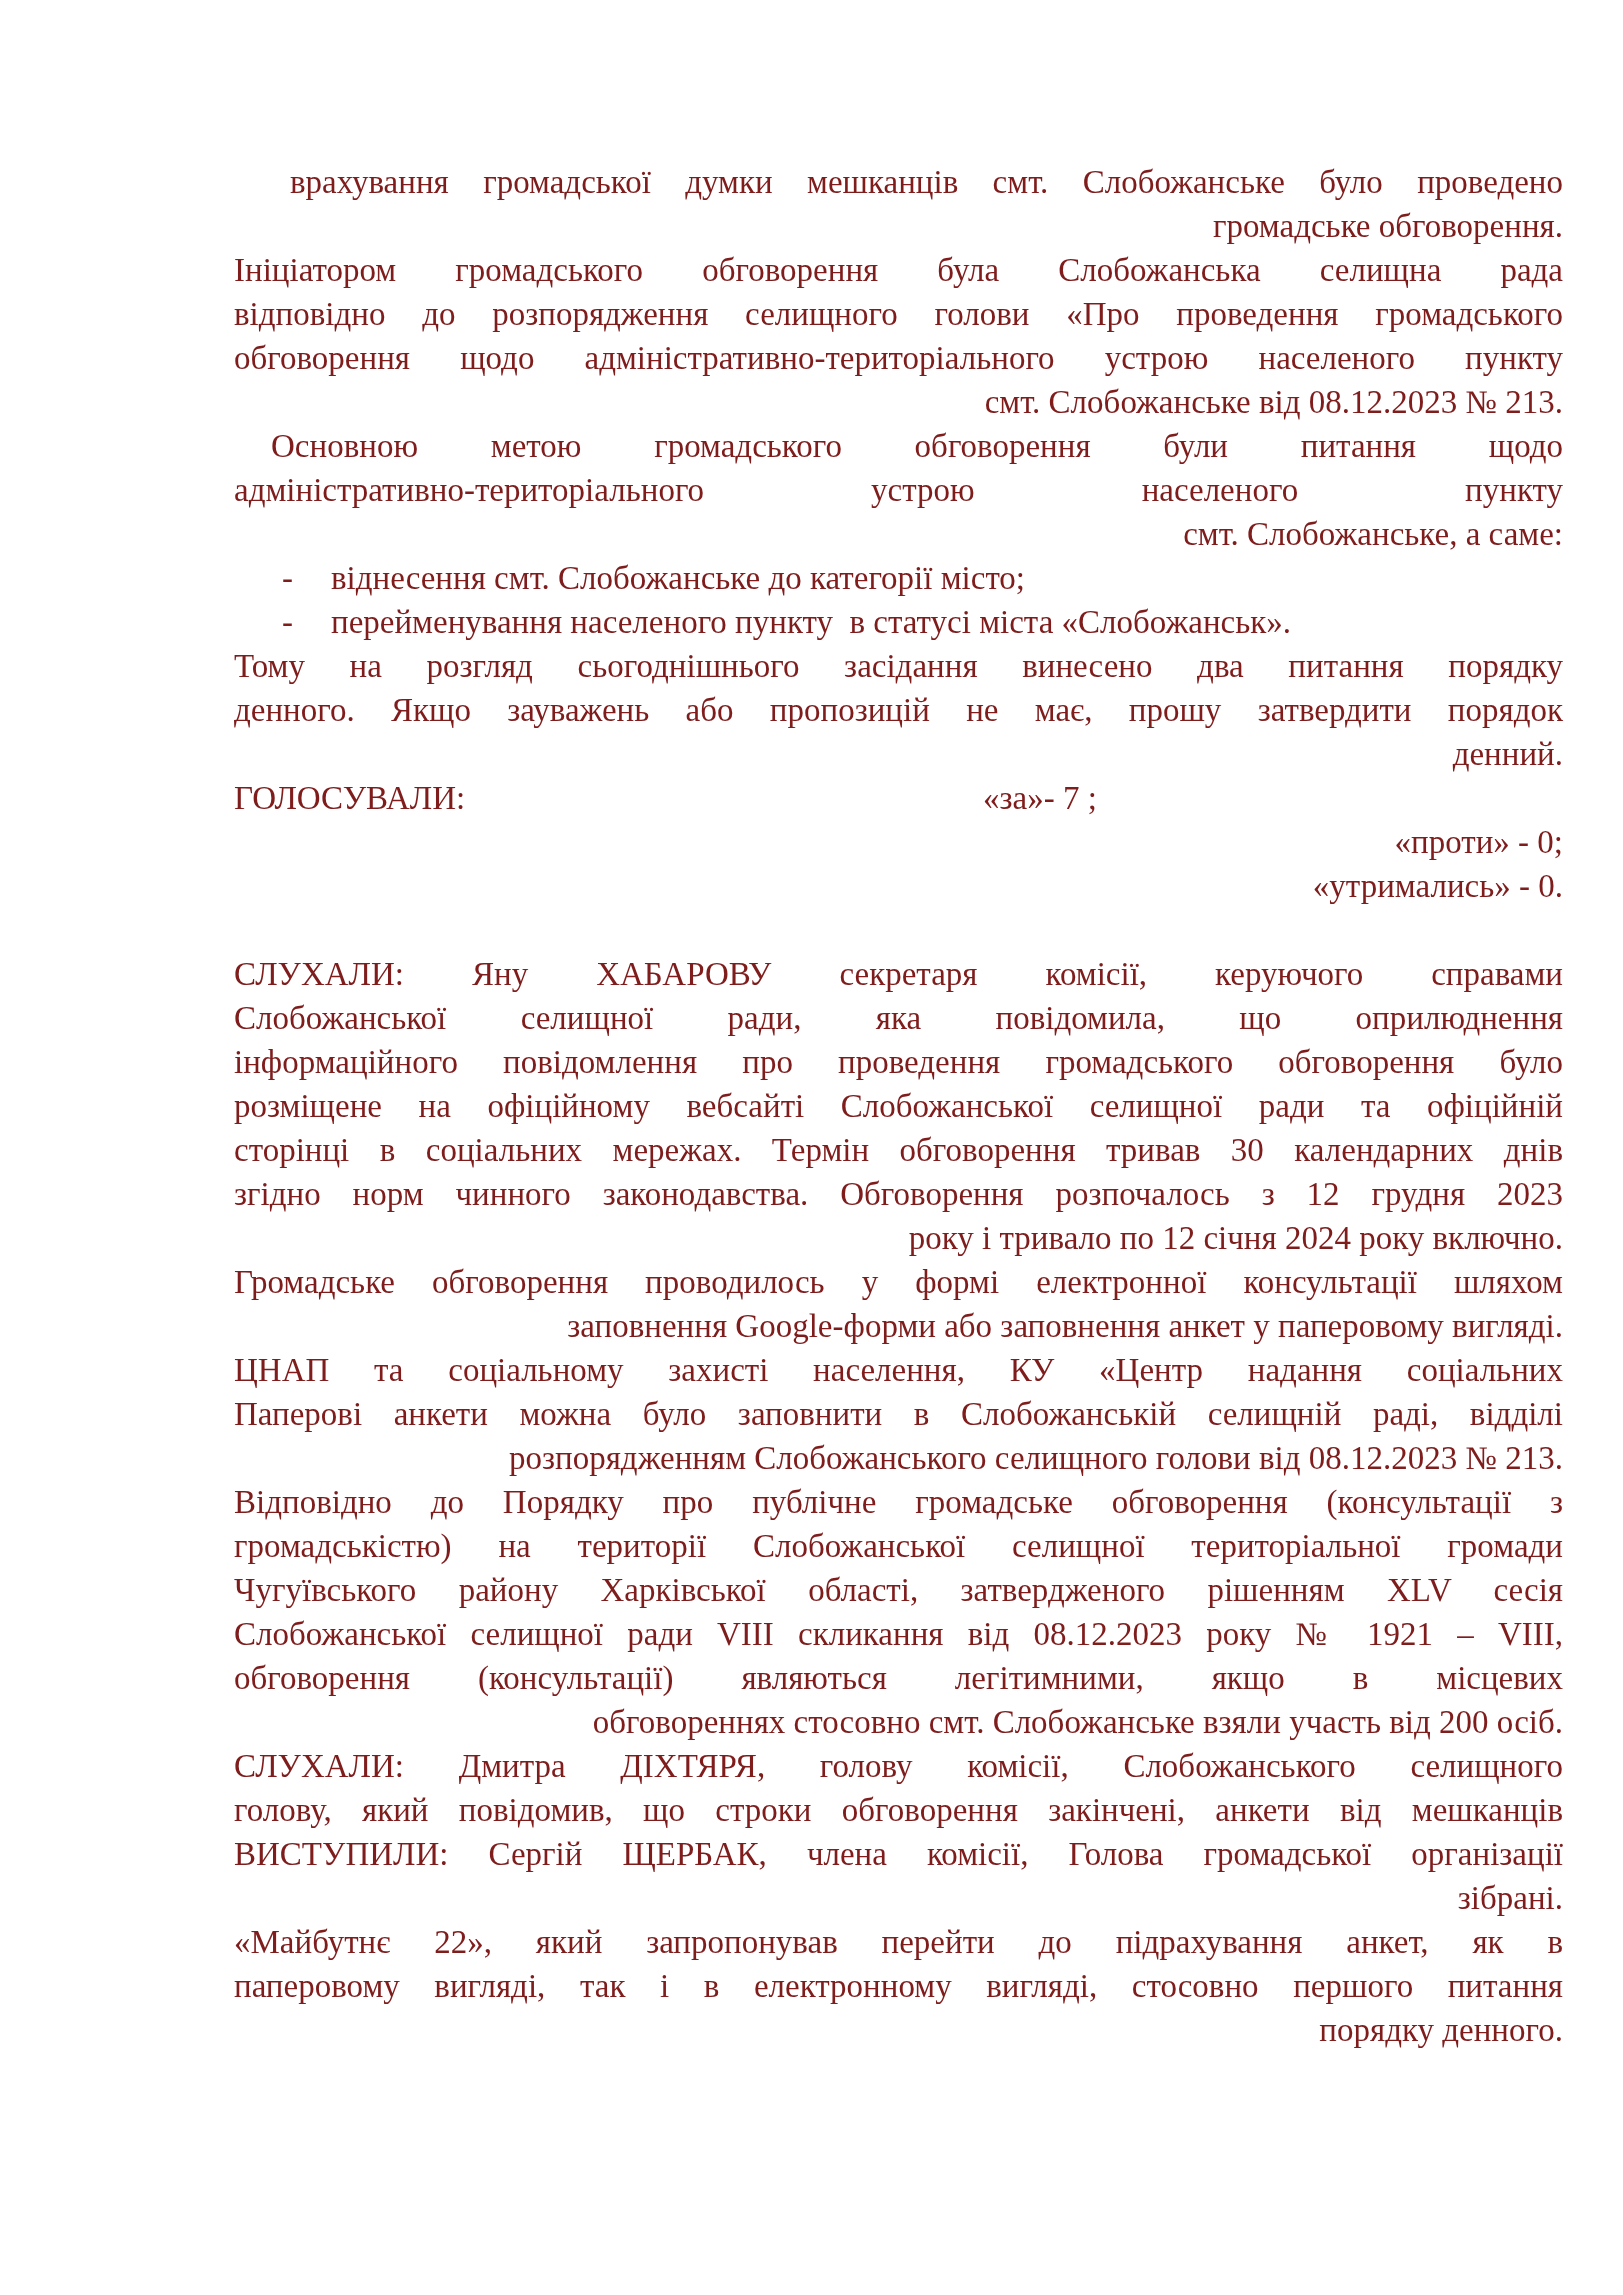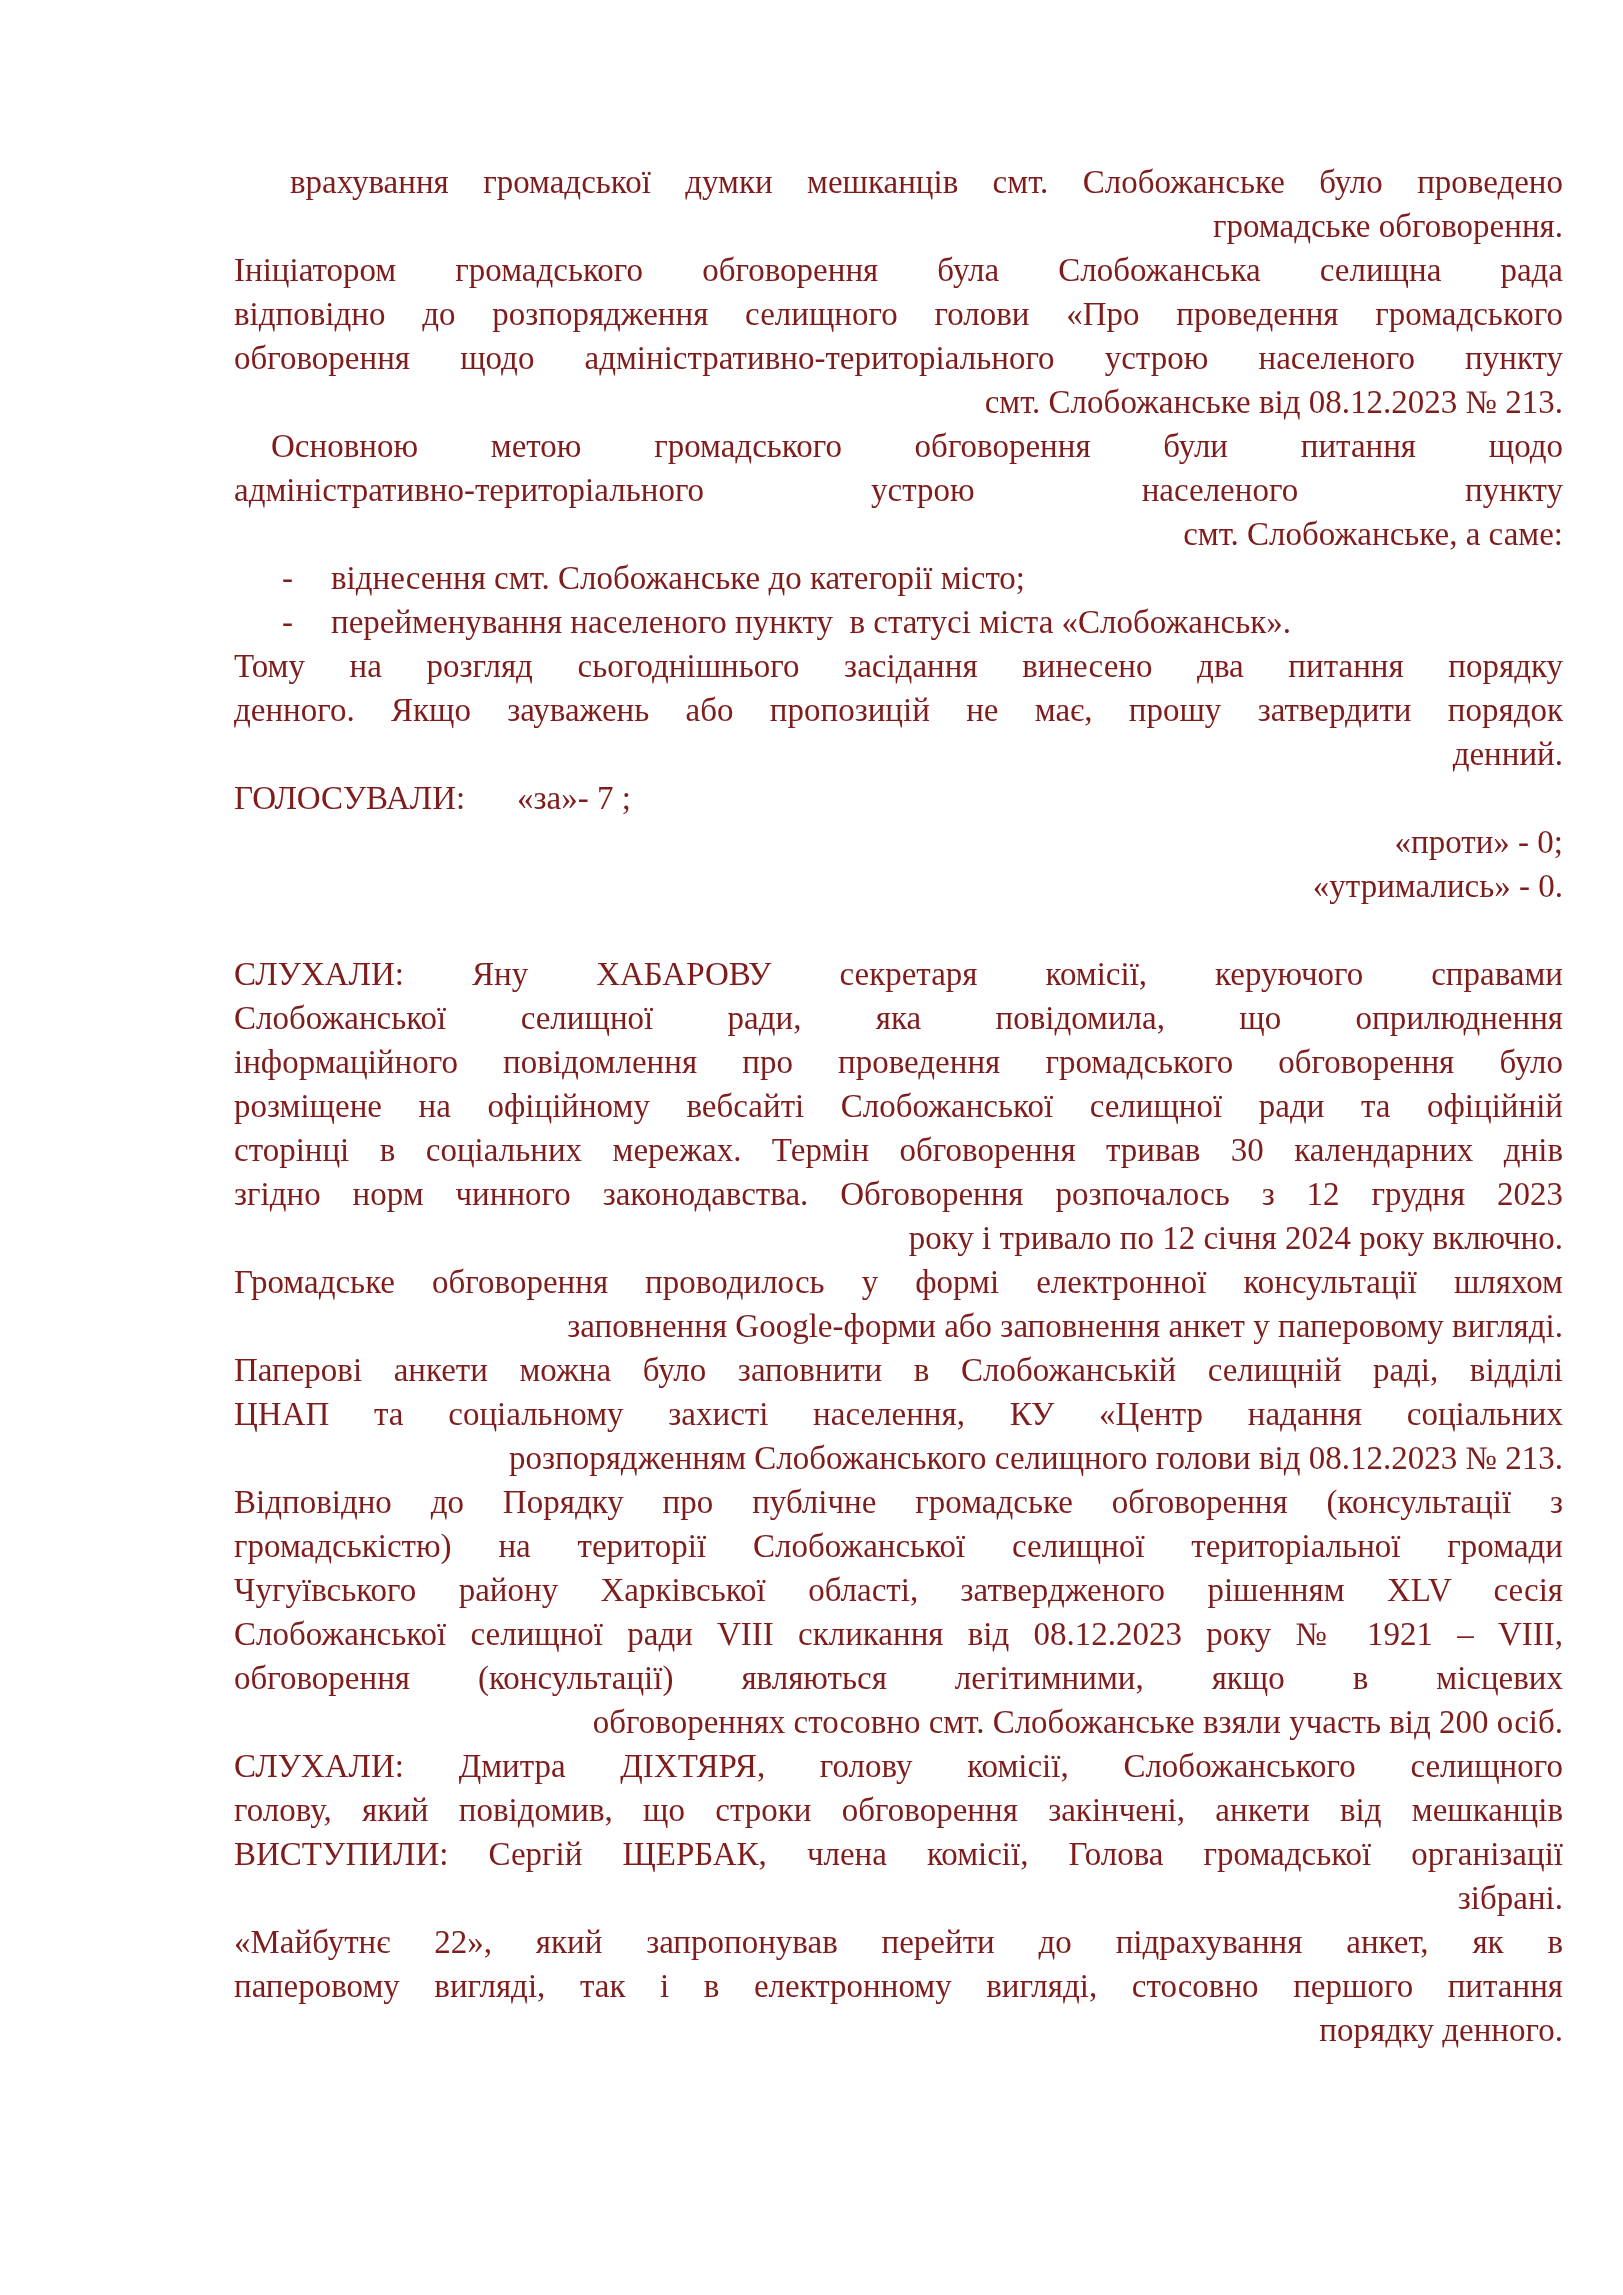--- a/index.html
+++ b/index.html
@@ -50,20 +50,21 @@
     flex: 1 1 auto;
   }
   .tabline {
     display: flex;
   }
   .tabline .tlabel {
     flex: 0 0 283px;
   }
   .tabline .tvalue {
     flex: 1 1 auto;
+    text-align: center;
   }
 </style>
 </head>
 <body>
 
 <div class="page">
   <div class="content">
       <div class="line jf" style="margin-left: 56px;">врахування громадської думки мешканців смт. Слобожанське було проведено</div>
       <div class="line left" style="margin-left: 56px;">громадське обговорення.</div>
       <div class="line jf">Ініціатором громадського обговорення була Слобожанська селищна рада</div>
@@ -93,22 +94,22 @@
       <div class="line blank"></div>
       <div class="line jf">СЛУХАЛИ: Яну ХАБАРОВУ секретаря комісії, керуючого справами</div>
       <div class="line jf">Слобожанської селищної ради, яка повідомила, що оприлюднення</div>
       <div class="line jf">інформаційного повідомлення про проведення громадського обговорення було</div>
       <div class="line jf">розміщене на офіційному вебсайті Слобожанської селищної ради та офіційній</div>
       <div class="line jf">сторінці в соціальних мережах. Термін обговорення тривав 30 календарних днів</div>
       <div class="line jf">згідно норм чинного законодавства. Обговорення розпочалось з 12 грудня 2023</div>
       <div class="line left">року і тривало по 12 січня 2024 року включно.</div>
       <div class="line jf">Громадське обговорення проводилось у формі електронної консультації шляхом</div>
       <div class="line left">заповнення Google-форми або заповнення анкет у паперовому вигляді.</div>
+      <div class="line jf">ЦНАП та соціальному захисті населення, КУ «Центр надання соціальних</div>
       <div class="line jf">Паперові анкети можна було заповнити в Слобожанській селищній раді, відділі</div>
-      <div class="line jf">ЦНАП та соціальному захисті населення, КУ «Центр надання соціальних</div>
       <div class="line left">розпорядженням Слобожанського селищного голови від 08.12.2023 № 213.</div>
       <div class="line jf">Відповідно до Порядку про публічне громадське обговорення (консультації з</div>
       <div class="line jf">громадськістю) на території Слобожанської селищної територіальної громади</div>
       <div class="line jf">Чугуївського району Харківської області, затвердженого рішенням XLV сесія</div>
       <div class="line jf">Слобожанської селищної ради VIII скликання від 08.12.2023 року № 1921 – VIII,</div>
       <div class="line jf">обговорення (консультації) являються легітимними, якщо в місцевих</div>
       <div class="line left">обговореннях стосовно смт. Слобожанське взяли участь від 200 осіб.</div>
       <div class="line jf">СЛУХАЛИ: Дмитра ДІХТЯРЯ, голову комісії, Слобожанського селищного</div>
       <div class="line jf">голову, який повідомив, що строки обговорення закінчені, анкети від мешканців</div>
       <div class="line jf">ВИСТУПИЛИ: Сергій ЩЕРБАК, члена комісії, Голова громадської організації</div>

